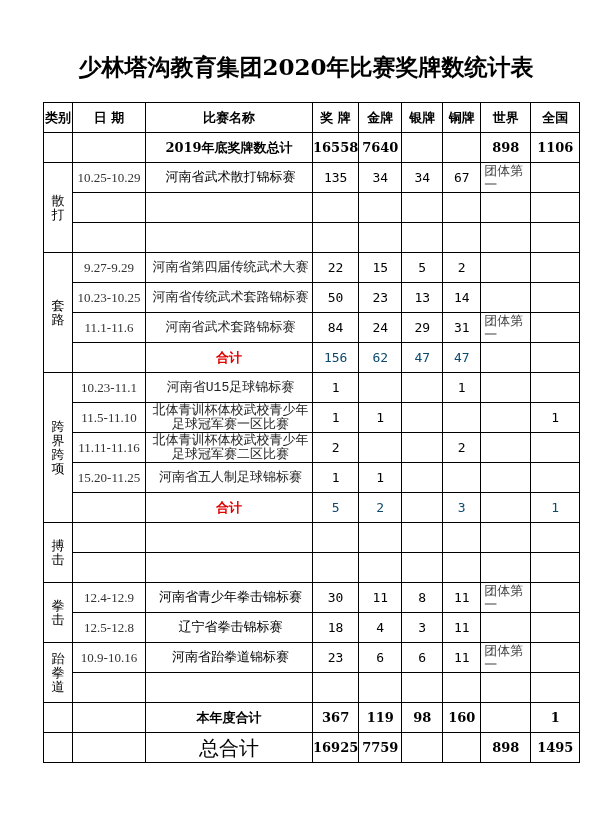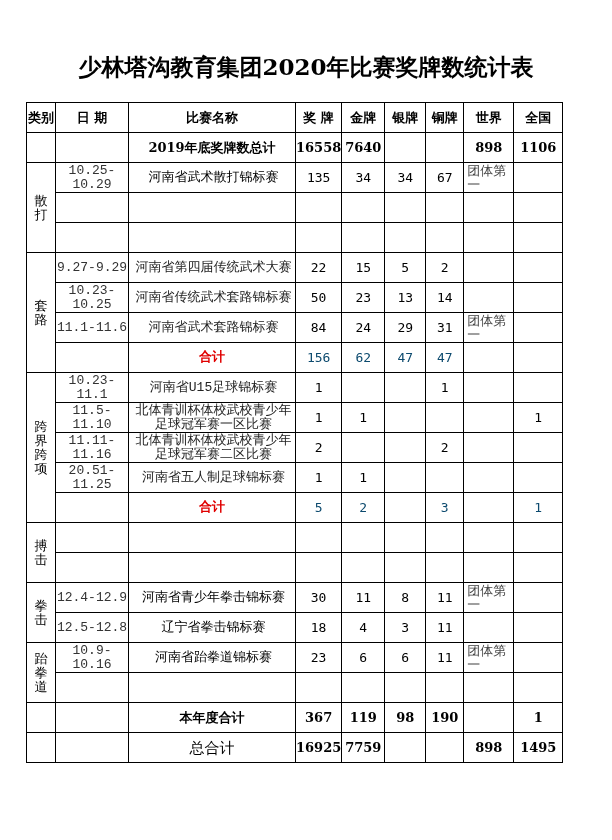--- a/index.html
+++ b/index.html
@@ -1,29 +1,29 @@
 <!DOCTYPE html>
 <html><head>
 <meta charset="utf-8">
 <style>
   html, body { margin: 0; padding: 0; background: #ffffff; }
   body { width: 612px; height: 840px; position: relative; overflow: hidden; font-family: "DejaVu Serif", serif; color: #000; }
   .title { position: absolute; left: 0; top: 52px; width: 612px; text-align: center; font-size: 23px; font-weight: bold; letter-spacing: 0px; }
-  table.medals { position: absolute; left: 26px; top: 102px; border-collapse: collapse; table-layout: fixed; }
+  table.medals { position: absolute; left: 43px; top: 102px; border-collapse: collapse; table-layout: fixed; }
   table.medals td { border: 1.5px solid #000; padding: 0; text-align: center; vertical-align: middle; height: 29px; font-size: 13px; line-height: 14px; overflow: hidden; }
   .hdr { font-weight: bold; font-size: 13px; }
   .hdr-cat { font-size: 12px; line-height: 12px; }
   .cat { font-weight: normal; font-size: 17px; line-height: 19px; }
-  .date { font-family: Liberation Mono, monospace; font-size: 9.5px; color: #333; }
+  .date { font-family: Liberation Serif, serif; font-size: 9.5px; color: #333; }
   .name { text-align: left; padding-left: 3px !important; font-family: Liberation Mono, monospace; font-size: 11.5px; }
   .name-small { font-size: 10px; line-height: 13px; color: #222; margin-top: 20px; }
   .num { font-family: "DejaVu Sans Mono", monospace; font-size: 13px; }
   .bold-num { font-weight: bold; font-family: "DejaVu Serif", serif; font-size: 13px; }
   .red { color: #0c4a6e; }
-  .subtotal { font-weight: bold; color: #e00000; font-size: 15px; font-family: Liberation Mono, monospace; }
+  .subtotal { font-weight: bold; color: #e00000; font-size: 15px; font-family: Liberation Serif, serif; }
   .note { font-size: 9px; text-align: left !important; padding-left: 3px !important; color: #444; margin-left: 12px; }
   .grand { font-weight: bold; font-size: 14px; }
 </style>
 </head>
 <body>
 
 <div class="title">少林塔沟教育集团2020年比赛奖牌数统计表</div>
 
 <table class="medals">
   <colgroup>
@@ -162,21 +162,21 @@
       <td class="date">11.11-11.16</td>
       <td class="name name-small">北体青训杯体校武校青少年足球冠军赛二区比赛</td>
       <td class="num">2</td>
       <td class="num"></td>
       <td class="num"></td>
       <td class="num">2</td>
       <td class="note"></td>
       <td class="num"></td>
     </tr>
     <tr>
-      <td class="date">20.51-11.25</td>
+      <td class="date">15.20-11.25</td>
       <td class="name name-small">河南省五人制足球锦标赛</td>
       <td class="num">1</td>
       <td class="num">1</td>
       <td class="num"></td>
       <td class="num"></td>
       <td class="note"></td>
       <td class="num"></td>
     </tr>
     <tr>
       <td></td>
@@ -255,29 +255,29 @@
         <td></td>
     </tr>
 
     <tr>
       <td></td>
       <td></td>
       <td class="grand">本年度合计</td>
       <td class="bold-num">367</td>
       <td class="bold-num">119</td>
       <td class="bold-num">98</td>
-      <td class="bold-num">190</td>
+      <td class="bold-num">160</td>
       <td class="bold-num"></td>
       <td class="bold-num">1</td>
     </tr>
 
     <tr>
       <td></td>
       <td></td>
-      <td class="grand" style="font-weight:normal;font-size:15px;">总合计</td>
+      <td class="grand" style="font-weight:normal;font-size:20px;">总合计</td>
       <td class="bold-num">16925</td>
       <td class="bold-num">7759</td>
       <td class="bold-num"></td>
       <td class="bold-num"></td>
       <td class="bold-num">898</td>
       <td class="bold-num">1495</td>
     </tr>
   </tbody>
 </table>
 

